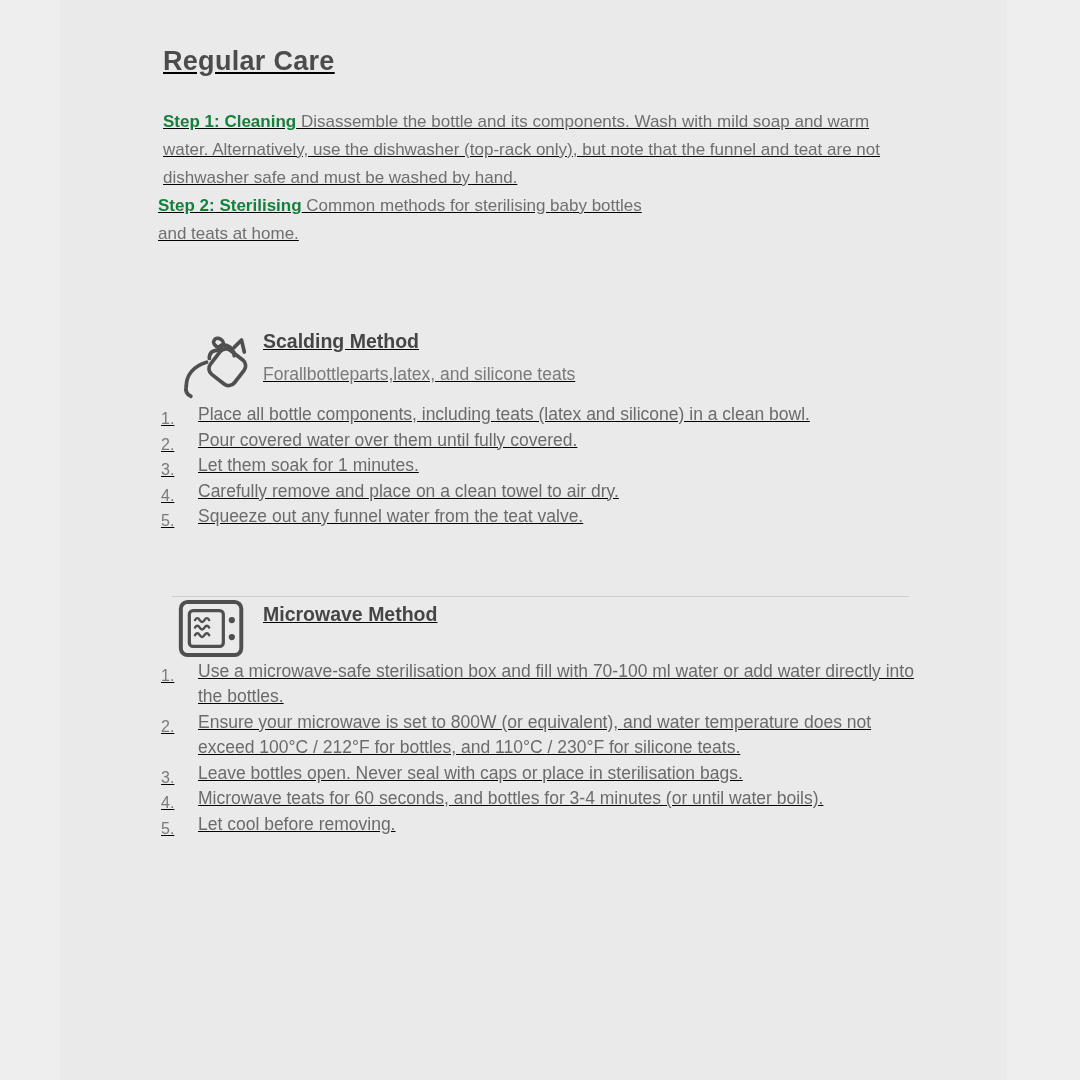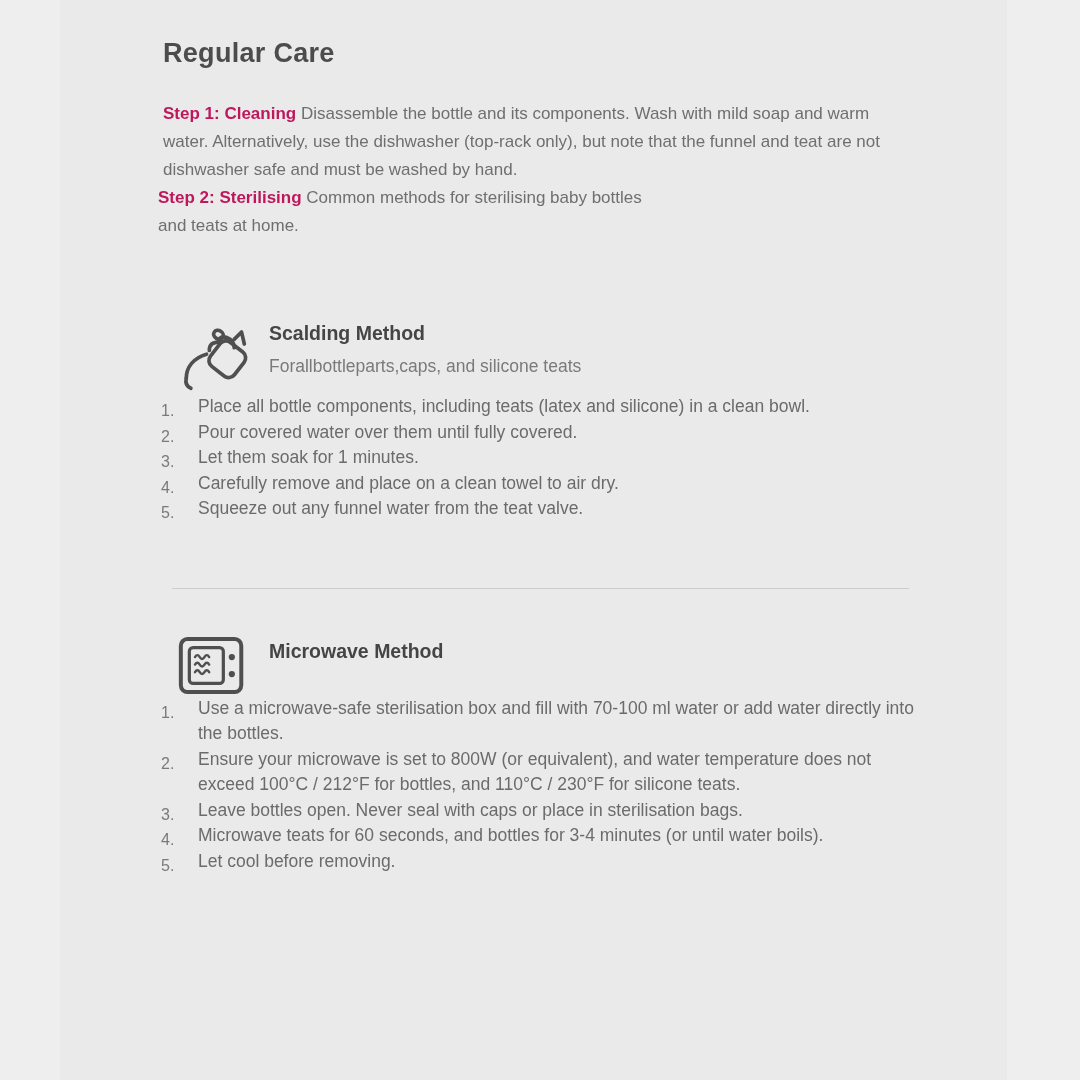--- a/index.html
+++ b/index.html
@@ -9,41 +9,42 @@
     font-family: "Liberation Sans", sans-serif;
     position: relative;
     overflow: hidden;
   }
   .panel {
     position: absolute; left: 60px; top: 0;
     width: 947px; height: 1080px;
     background: #eaeaea;
   }
   .content {
-    position: absolute; left: 163px; top: 36px;
+    position: absolute; left: 163px; top: 44px;
     width: 747px;
+    text-decoration: underline;
   }
   .page-title {
     margin: 0;
     font-size: 27px; line-height: 34px;
     font-weight: 700; letter-spacing: 0.3px;
     color: #4c4c4c;
   }
   .step-para {
     margin: 0;
     font-size: 17px; line-height: 28px;
     color: #6f6f6f;
   }
-  .step-para .step-label { font-weight: 700; color: #be185d; }
+  .step-para .step-label { font-weight: 700; color: #15803d; }
   .step-1 { margin-top: 30px; width: 740px; }
   .step-2 { margin-left: -5px; max-width: 495px; }
 
-  .method-header { display: flex; align-items: flex-start; gap: 6px; }
+  .method-header { display: flex; align-items: flex-start; }
   .method-header.scalding { margin-top: 76px; }
-  .method-header.microwave { margin-top: 45px; }
+  .method-header.microwave { }
   .icon-box {
     flex: 0 0 70px; width: 70px; margin-left: 15px; padding-top: 2px;
   }
   .icon-box svg { display: block; }
   .method-titles { margin-left: 15px; padding-top: 4px; }
   .method-title {
     font-size: 19.5px; line-height: 26px;
     font-weight: 700; color: #454545;
   }
   .method-subtitle {
@@ -101,21 +102,21 @@
           <path d="M34 35 q 0 -9 10 -9 q 1 -8 9 -5 q 8 3 8 11"></path>
           <ellipse cx="44" cy="18" rx="5.5" ry="4.5" transform="rotate(32 44 18)"></ellipse>
           <path d="M61 23 l 8 -8 l 3 13"></path>
           <path d="M31 39 C 17 43, 9 53, 9 65"></path>
           <path d="M9 65 q -2 8 5 11"></path>
         </g>
       </svg>
     </div>
     <div class="method-titles">
       <div class="method-title">Scalding Method</div>
-      <div class="method-subtitle">Forallbottleparts,caps, and silicone teats</div>
+      <div class="method-subtitle">Forallbottleparts,latex, and silicone teats</div>
     </div>
   </div>
 
   <ol class="steps-list list-1">
 
       <li>
         <span class="num">1.</span>
         <span class="txt">Place all bottle components, including teats (latex and silicone) in a clean bowl.</span>
       </li>
 

